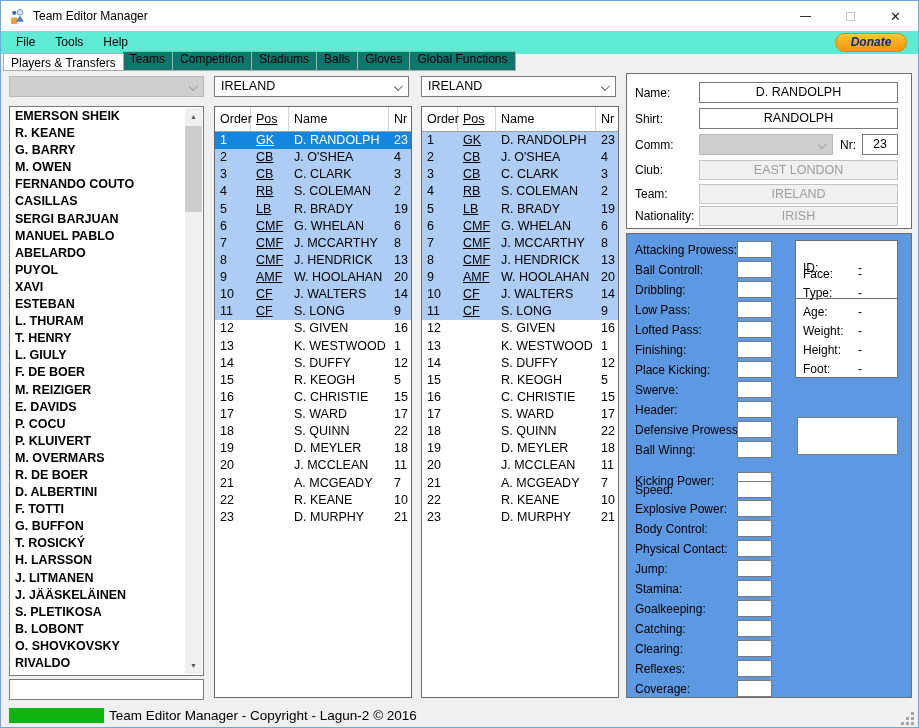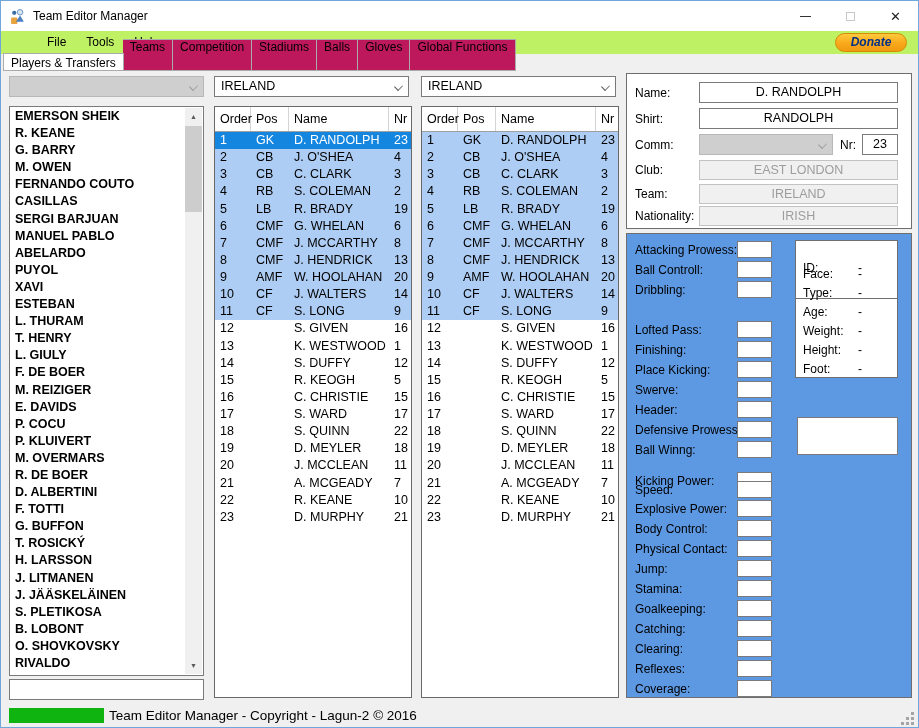--- a/index.html
+++ b/index.html
@@ -11,30 +11,30 @@
   
   .titlebar { position:absolute; left:0; top:0; width:100%; height:30px; background:#ffffff; display:flex; align-items:center; }
   .app-icon { width:17px; height:17px; margin:0 6px 0 9px; }
   .title-text { font-size:12px; color:#000; }
   .caption-btns { position:absolute; right:0; top:0; height:30px; display:flex; }
   .cap-btn { width:45px; height:30px; display:flex; align-items:center; justify-content:center; font-size:13px; color:#222; }
   .cap-btn.disabled { color:#c9c9c9; }
   .max-box { width:9px; height:9px; border:1px solid #c9c9c9; }
   .min-dash { width:11px; height:1px; background:#333; }
   
-  .menubar { position:absolute; left:0; top:30px; width:100%; height:23px; background:#bef264; display:flex; align-items:center;padding-left:31px; }
+  .menubar { position:absolute; left:0; top:30px; width:100%; height:23px; background:#5eead4; display:flex; align-items:center; }
   .menu-item { padding:0 10px; height:21px; line-height:21px; font-size:12px; color:#000; }
   .donate-btn {
     position:absolute; right:11px; top:2px; width:72px; height:19px; border-radius:10px;
     background:linear-gradient(#ffc93d, #f9a81b 55%, #f09a12); border:1px solid #d58a00;
     color:#003087; font-weight:bold; font-style:italic; font-size:12px; text-align:center; line-height:17px;
   }
   
   .tabstrip { position:absolute; left:2px; top:52px; height:18px; display:flex; align-items:flex-end; }
-  .tab { height:32px; line-height:15px; padding:0 7px; font-size:12px; background:#be185d; border:1px solid #ababab; border-left:none; color:#000; }
+  .tab { height:20px; line-height:15px; padding:0 7px; font-size:12px; background:#0f766e; border:1px solid #ababab; border-left:none; color:#000; }
   .tab:first-child { border-left:1px solid #ababab; }
   .tab.active { height:18px; line-height:18px; background:#ffffff; border-left:1px solid #ababab; position:relative; z-index:2; margin-right:-1px; }
   
   .combo { position:absolute; height:21px; background:#fff; border:1px solid #7a7a7a; font-size:12.5px; line-height:19px; padding-left:6px; color:#000; }
   .combo .chev { position:absolute; right:6px; top:6px; width:7px; height:7px; border-left:1.5px solid #555; border-bottom:1.5px solid #555; transform:rotate(-45deg) scale(1,.8); }
   .combo.disabled { background:#cfcfcf; border-color:#b8b8b8; }
   .combo.disabled .chev { border-color:#9a9a9a; }
   .textbox { position:absolute; background:#fff; border:1px solid #7a7a7a; font-size:12.5px; }
   
   .listbox { position:absolute; left:8px; top:105px; width:195px; height:570px; background:#fff; border:1px solid #7a7a7a; overflow:hidden; }
@@ -45,21 +45,21 @@
   .sb-thumb { position:absolute; left:0; top:18px; width:17px; height:86px; background:#cdcdcd; }
   
   .sq-table { position:absolute; top:105px; width:198px; height:592px; background:#fff; border:1px solid #696969; }
   .thead { display:flex; height:25px; border-bottom:1px solid #9f9f9f; background:#fff; }
   .th { font-size:12.5px; line-height:24px; padding-left:5px; border-right:1px solid #d4d4d4; color:#000; }
   .th:last-child { border-right:none; }
   .tr { display:flex; height:17.13px; background:#fff; }
   .tr.starter { background:#aecdf4; }
   .tr.selected { background:#1586e0; color:#fff; }
   .td { font-size:12.5px; line-height:17.13px; padding-left:5px; overflow:hidden; white-space:nowrap; }
-  .c0 { width:36px; } .c1 { width:38px; } .c2 { width:100px; } .c3 { width:22px; }
+  .c0 { width:36px; } .c1 { width:38px;text-decoration:underline; } .c2 { width:100px; } .c3 { width:22px; }
   
   .details { position:absolute; left:625px; top:72px; width:286px; height:156px; background:#fff; border:1px solid #6e6e6e; }
   .dlabel { position:absolute; left:8px; font-size:12px; color:#000; }
   .dbox { position:absolute; left:72px; width:199px; height:21px; background:#fff; border:1px solid #7a7a7a; font-size:12.5px; text-align:center; line-height:19px; color:#000; }
   .dbox.ro { background:#f0f0f0; border-color:#c3c3c3; color:#9d9d9d; height:20px; line-height:18px; }
   
   .stats { position:absolute; left:625px; top:232px; width:286px; height:465px; background:#5d99e3; border:1px solid #6e6e6e; }
   .stat-row { position:absolute; left:0; width:160px; height:20px; }
   .stat-label { position:absolute; left:8px; top:0; height:20px; line-height:20px; font-size:12px; color:#000; white-space:nowrap; }
   .stat-input { position:absolute; left:110px; top:1px; width:35px; height:17px; background:#fff; border:1px solid #7a7a7a; }
@@ -535,20 +535,24 @@
         <div class="stat-input"></div>
       </div>
       <div class="stat-row" style="top: 25.96px;">
         <span class="stat-label">Ball Controll:</span>
         <div class="stat-input"></div>
       </div>
       <div class="stat-row" style="top: 45.92px;">
         <span class="stat-label">Dribbling:</span>
         <div class="stat-input"></div>
       </div>
+      <div class="stat-row" style="top: 65.88px;">
+        <span class="stat-label">Low Pass:</span>
+        <div class="stat-input"></div>
+      </div>
       <div class="stat-row" style="top: 85.84px;">
         <span class="stat-label">Lofted Pass:</span>
         <div class="stat-input"></div>
       </div>
       <div class="stat-row" style="top: 105.8px;">
         <span class="stat-label">Finishing:</span>
         <div class="stat-input"></div>
       </div>
       <div class="stat-row" style="top: 125.76px;">
         <span class="stat-label">Place Kicking:</span>

